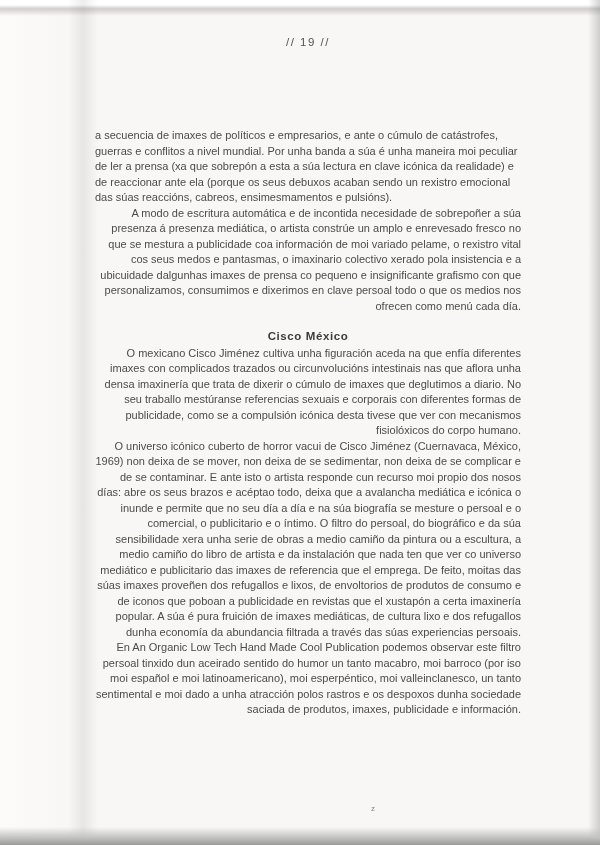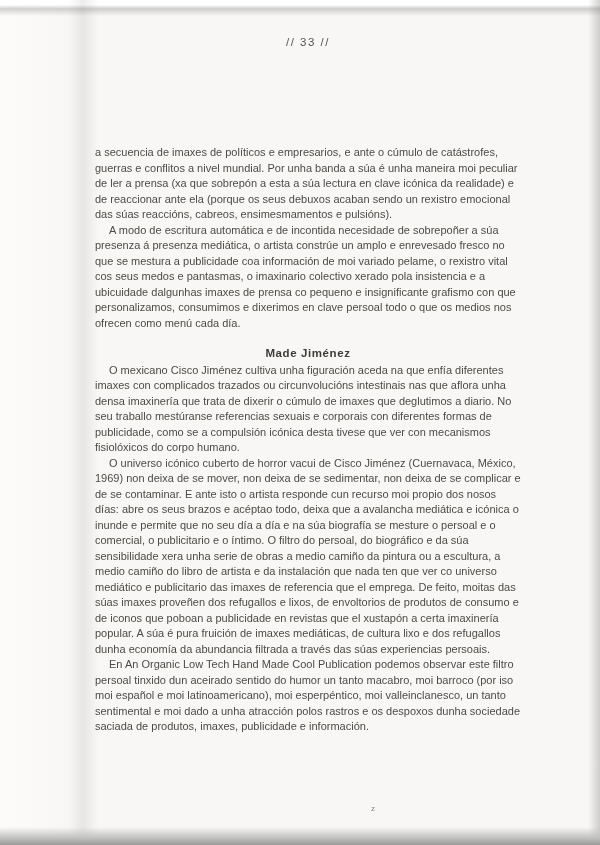--- a/index.html
+++ b/index.html
@@ -72,33 +72,34 @@
     top: 36px;
     left: 95px;
     width: 426px;
     text-align: center;
     font-size: 11.5px;
     letter-spacing: 1.5px;
     color: #55534f;
   }
   .content {
     position: absolute;
-    top: 145px;
+    top: 128px;
     left: 95px;
     width: 426px;
     font-size: 11px;
     line-height: 15.5px;
     color: #4d4b47;
     text-align: left;
   }
   .content p {
     margin: 0;
   }
   .content p.indent {
     text-indent: 14px;
+    text-align: right;
   }
   .content h2.heading {
     margin: 15px 0 1px 0;
     text-align: center;
     font-size: 11.5px;
     font-weight: bold;
     letter-spacing: 0.6px;
     color: #3e3c39;
   }
   .italic {
@@ -114,25 +115,25 @@
 </head>
 <body>
 
 <div class="scan">
   <div class="left-light"></div>
   <div class="edge-top"></div>
   <div class="gutter"></div>
   <div class="edge-right"></div>
   <div class="edge-bottom"></div>
 
-  <div class="page-number">//  33  //</div>
+  <div class="page-number">//  19  //</div>
 
   <div class="content">
       <p class=""><span>a secuencia de imaxes de políticos e empresarios, e ante o cúmulo de catástrofes, guerras e conflitos a nivel mundial. Por unha banda a súa é unha maneira moi peculiar de ler a prensa (xa que sobrepón a esta a súa lectura en clave icónica da realidade) e de reaccionar ante ela (porque os seus debuxos acaban sendo un rexistro emocional das súas reaccións, cabreos, ensimesmamentos e pulsións).</span></p>
       <p class="indent"><span>A modo de escritura automática e de incontida necesidade de sobrepoñer a súa presenza á presenza mediática, o artista constrúe un amplo e enrevesado fresco no que se mestura a publicidade coa información de moi variado pelame, o rexistro vital cos seus medos e pantasmas, o imaxinario colectivo xerado pola insistencia e a ubicuidade dalgunhas imaxes de prensa co pequeno e insignificante grafismo con que personalizamos, consumimos e dixerimos en clave persoal todo o que os medios nos ofrecen como menú cada día.</span></p>
-      <h2 class="heading">Made Jiménez</h2>
+      <h2 class="heading">Cisco México</h2>
       <p class="indent"><span>O mexicano Cisco Jiménez cultiva unha figuración aceda na que enfía diferentes imaxes con complicados trazados ou circunvolucións intestinais nas que aflora unha densa imaxinería que trata de dixerir o cúmulo de imaxes que deglutimos a diario. No seu traballo mestúranse referencias sexuais e corporais con diferentes formas de publicidade, como se a compulsión icónica desta tivese que ver con mecanismos fisiolóxicos do corpo humano.</span></p>
       <p class="indent"><span>O universo icónico cuberto de </span><span class="italic">horror vacui</span><span> de Cisco Jiménez (Cuernavaca, México, 1969) non deixa de se mover, non deixa de se sedimentar, non deixa de se complicar e de se contaminar. E ante isto o artista responde cun recurso moi propio dos nosos días: abre os seus brazos e acéptao todo, deixa que a avalancha mediática e icónica o inunde e permite que no seu día a día e na súa biografía se mesture o persoal e o comercial, o publicitario e o íntimo. O filtro do persoal, do biográfico e da súa sensibilidade xera unha serie de obras a medio camiño da pintura ou a escultura, a medio camiño do libro de artista e da instalación que nada ten que ver co universo mediático e publicitario das imaxes de referencia que el emprega. De feito, moitas das súas imaxes proveñen dos refugallos e lixos, de envoltorios de produtos de consumo e de iconos que poboan a publicidade en revistas que el xustapón a certa imaxinería popular. A súa é pura fruición de imaxes mediáticas, de cultura lixo e dos refugallos dunha economía da abundancia filtrada a través das súas experiencias persoais.</span></p>
       <p class="indent"><span>En </span><span class="italic">An Organic Low Tech Hand Made Cool Publication</span><span> podemos observar este filtro persoal tinxido dun aceirado sentido do humor un tanto macabro, moi barroco (por iso moi español e moi latinoamericano), moi esperpéntico, moi valleinclanesco, un tanto sentimental e moi dado a unha atracción polos rastros e os despoxos dunha sociedade saciada de produtos, imaxes, publicidade e información.</span></p>
     </div>
 
   <div class="footer-mark">z</div>
 </div>
 
 </body></html>

